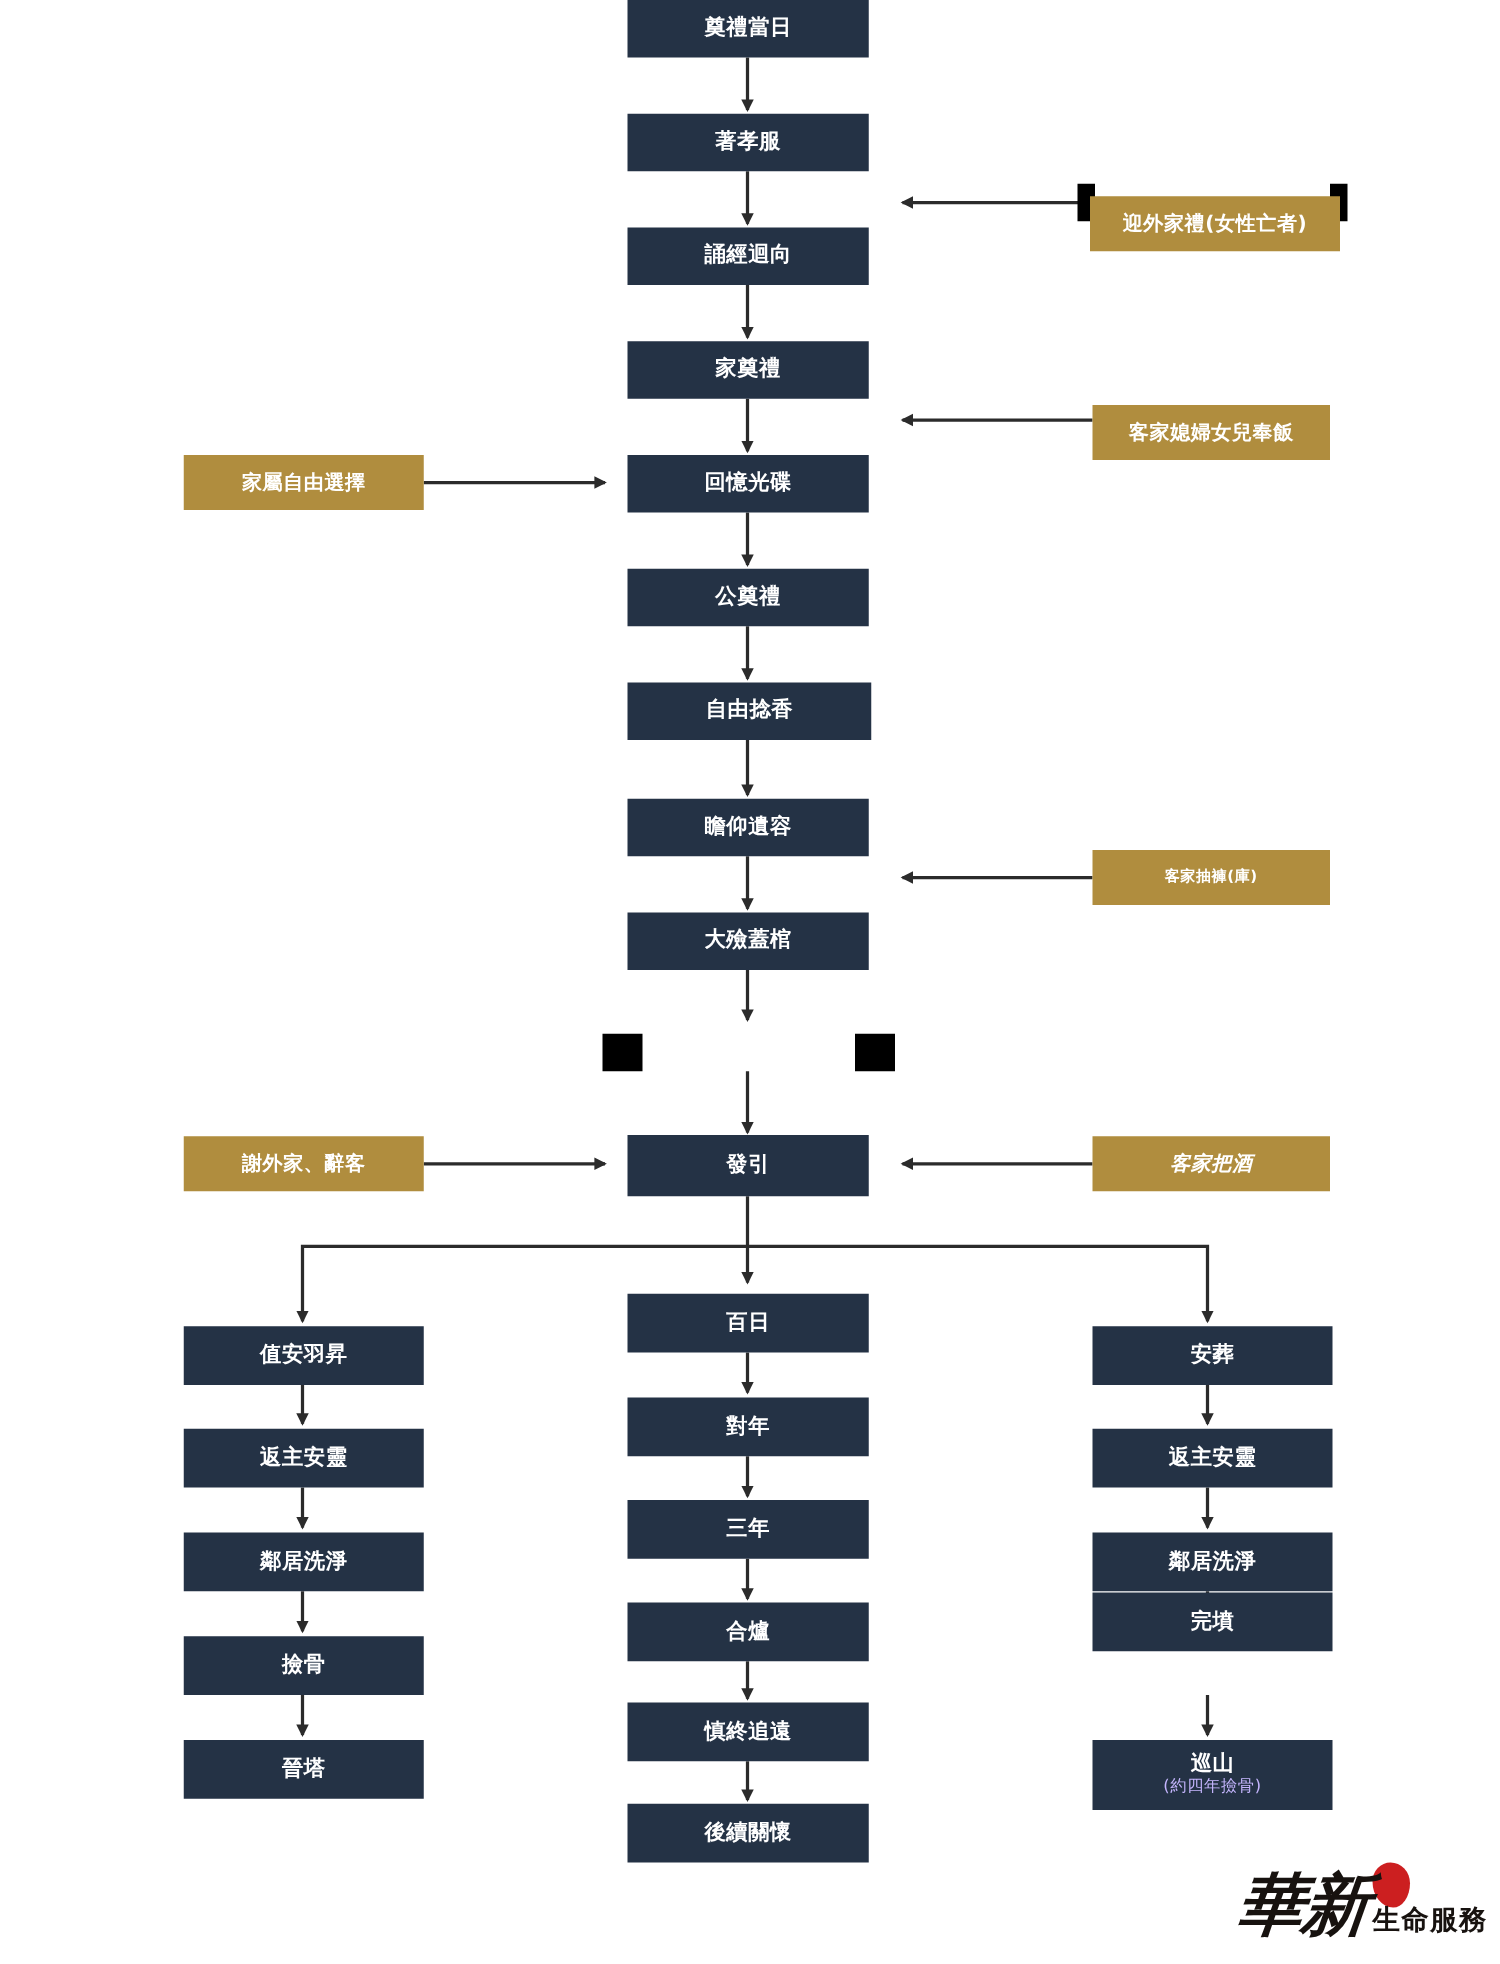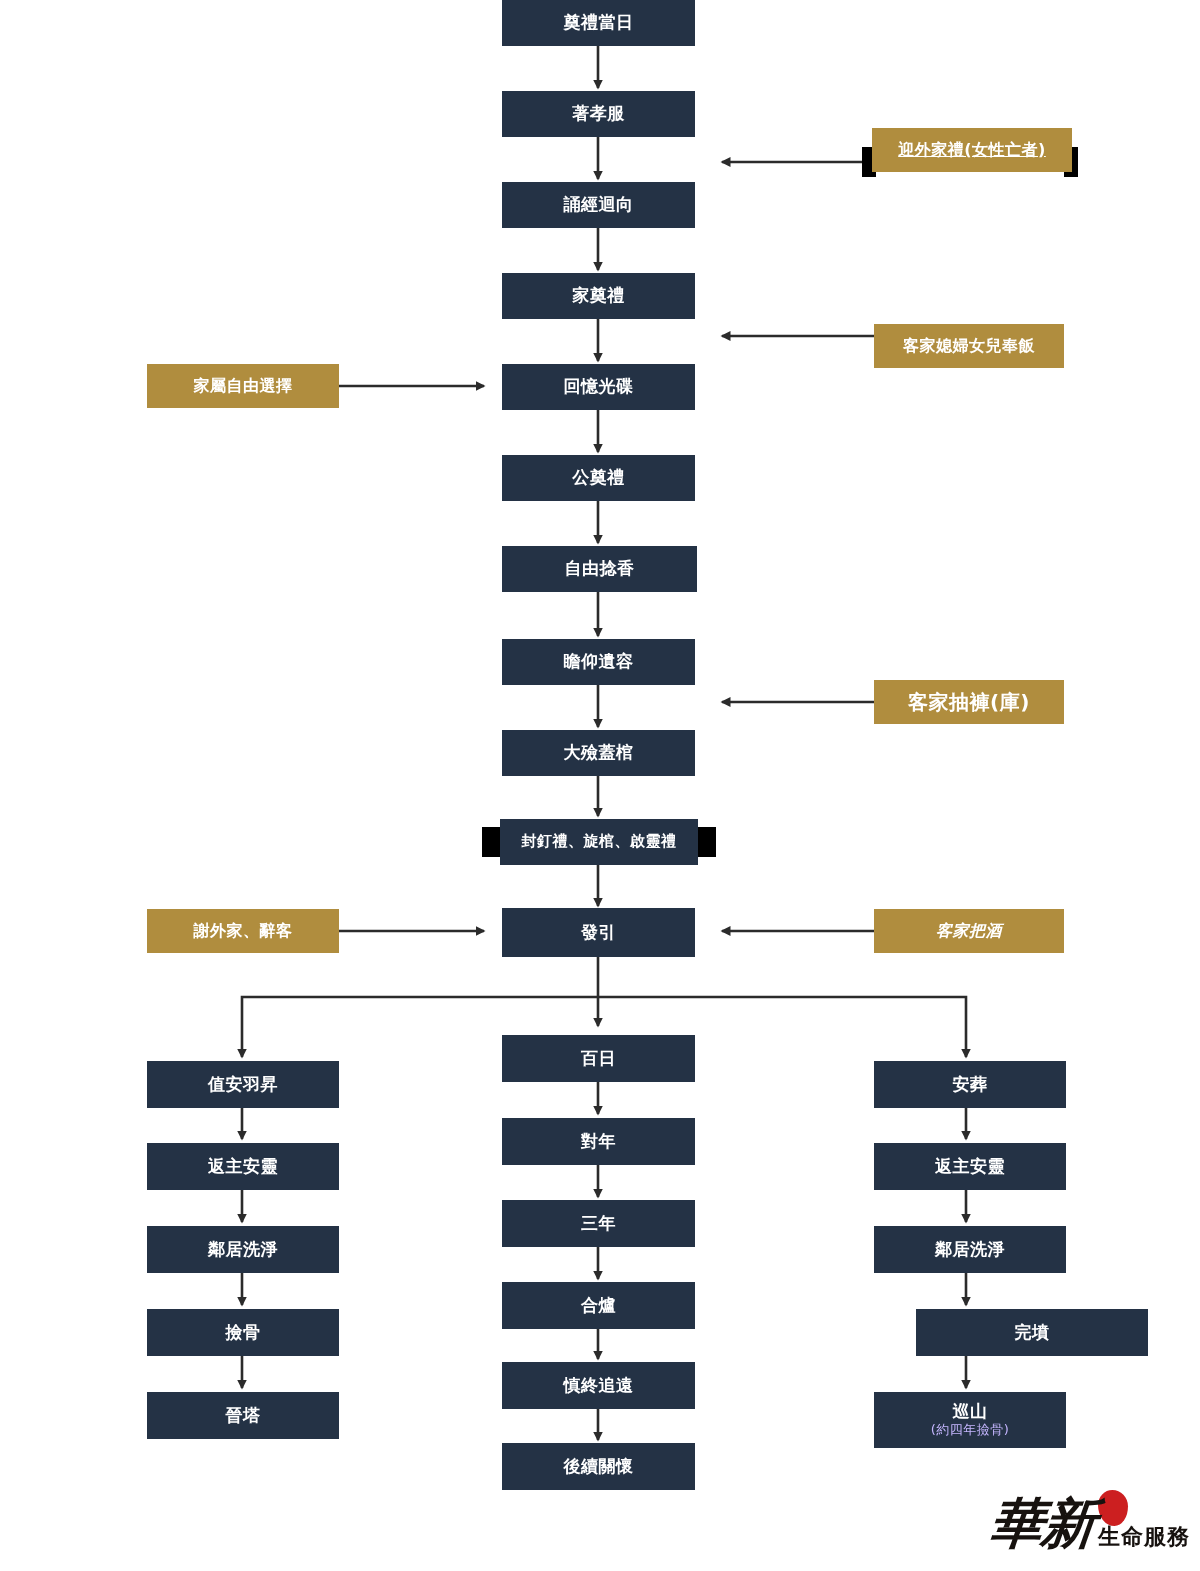--- a/index.html
+++ b/index.html
@@ -179,44 +179,41 @@
   <div class="node navy" style="left:502px;top:639px;width:193px;height:46px;">
     <span class="label">瞻仰遺容</span>
   </div>
 
   <div class="node navy" style="left:502px;top:730px;width:193px;height:46px;">
     <span class="label">大殮蓋棺</span>
   </div>
 
   <div class="cap" style="left:482px;top:827px;width:32px;height:30px;"></div>
   <div class="cap" style="left:684px;top:827px;width:32px;height:30px;"></div>
-  <div class="node navy" style="left:500px;top:819px;width:198px;height:46px;">
-    <span class="label" style="font-size:15px;">封釘禮、旋棺、啟靈禮</span>
-  </div>
 
   <div class="node navy" style="left:502px;top:908px;width:193px;height:49px;">
     <span class="label">發引</span>
   </div>
 
   <div class="cap" style="left:862px;top:147px;width:14px;height:30px;"></div>
   <div class="cap" style="left:1064px;top:147px;width:14px;height:30px;"></div>
-  <div class="node gold" style="left:872px;top:128px;width:200px;height:44px;text-decoration:underline;">
+  <div class="node gold" style="left:872px;top:157px;width:200px;height:44px;">
     <span class="label" style="font-size:16px;">迎外家禮(女性亡者)</span>
   </div>
 
   <div class="node gold" style="left:874px;top:324px;width:190px;height:44px;">
     <span class="label" style="font-size:16px;">客家媳婦女兒奉飯</span>
   </div>
 
   <div class="node gold" style="left:147px;top:364px;width:192px;height:44px;">
     <span class="label" style="font-size:16px;">家屬自由選擇</span>
   </div>
 
   <div class="node gold" style="left:874px;top:680px;width:190px;height:44px;">
-    <span class="label" style="font-size:20px;text-align:center;">客家抽褲(庫)</span>
+    <span class="label" style="font-size:12px;text-align:center;">客家抽褲(庫)</span>
   </div>
 
   <div class="node gold" style="left:147px;top:909px;width:192px;height:44px;">
     <span class="label" style="font-size:16px;">謝外家、辭客</span>
   </div>
 
   <div class="node gold" style="left:874px;top:909px;width:190px;height:44px;">
     <span class="label" style="font-size:16px;font-style:italic;">客家把酒</span>
   </div>
 
@@ -257,21 +254,21 @@
 
   <div class="node navy" style="left:874px;top:1061px;width:192px;height:47px;">
     <span class="label">安葬</span>
   </div>
   <div class="node navy" style="left:874px;top:1143px;width:192px;height:47px;">
     <span class="label">返主安靈</span>
   </div>
   <div class="node navy" style="left:874px;top:1226px;width:192px;height:47px;">
     <span class="label">鄰居洗淨</span>
   </div>
-  <div class="node navy" style="left:874px;top:1309px;width:232px;height:47px;margin-left:42px;">
+  <div class="node navy" style="left:874px;top:1274px;width:192px;height:47px;">
     <span class="label">完墳</span>
   </div>
   <div class="node navy" style="left:874px;top:1392px;width:192px;height:56px;">
     <span class="label">巡山</span>
     <span class="sublabel">(約四年撿骨)</span>
   </div>
 
   <div id="logo" style="left:990px;top:1496px;">
     <span class="logo-brush">華新</span>
     <span class="logo-seal"></span>

